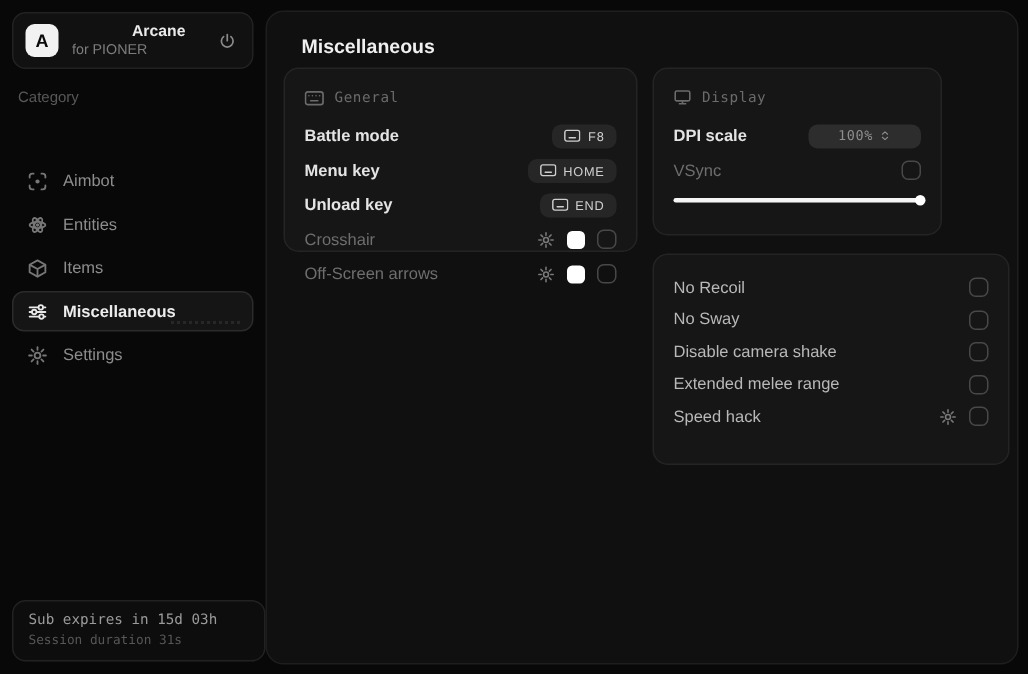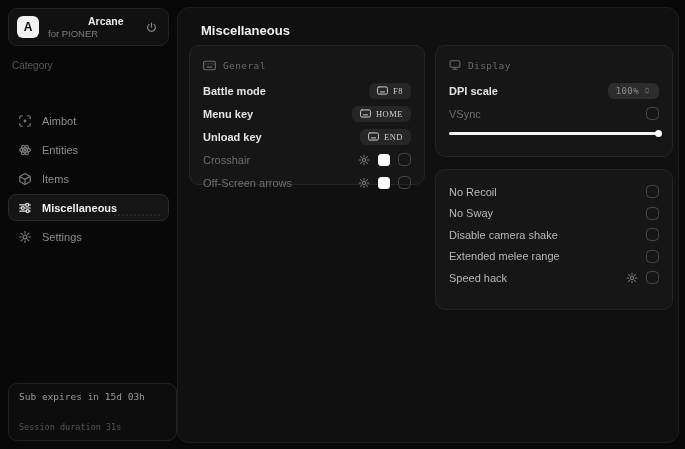--- a/index.html
+++ b/index.html
@@ -23,53 +23,53 @@
     padding:0 9px; border:1px solid transparent; border-radius:8px;
     color:#8d8d8d; font-size:11px; cursor:pointer; }
   .nav-item .nico { color:#777777; display:flex; }
   .nav-item.selected { background:#151515; border-color:#2b2b2b; color:#ededed; font-weight:bold; }
   .nav-item.selected .nico { color:#e8e8e8; }
   .nav-decor { position:absolute; right:8px; bottom:4px; width:46px;
     border-bottom:2px dotted #2c2c2c; opacity:.8; }
   .side-footer { position:absolute; left:8px; right:0; bottom:8px;
     border:1px solid #222222; border-radius:9px; background:#0d0d0d; padding:7px 10px 8px; }
   .side-footer .l1 { font-family:"DejaVu Sans Mono", monospace; font-size:9.5px; color:#9a9a9a; }
-  .side-footer .l2 { font-family:"DejaVu Sans Mono", monospace; font-size:8.5px; color:#565656; margin-top:20px; }
+  .side-footer .l2 { font-family:"DejaVu Sans Mono", monospace; font-size:8.5px; color:#565656; margin-top:3px; }
 
   
   .main-card { position:absolute; left:177px; top:7px; width:502px; height:436px;
     background:#101010; border:1px solid #1e1e1e; border-radius:12px; }
   .page-title { position:absolute; left:23px; top:15px; font-size:13px; font-weight:bold; color:#f0f0f0; }
 
   .panel { position:absolute; background:#161616; border:1px solid #242424; border-radius:10px;
     padding:11px 13px; }
-  .panel-general { left:11px; top:37px; width:236px; height:140px; }
-  .panel-display { left:257px; top:37px; width:238px; height:112px; }
+  .panel-general { left:11px; top:37px; width:236px; height:123px; }
+  .panel-display { left:257px; top:37px; width:193px; height:112px; }
   .panel-exploits { left:257px; top:161px; width:238px; height:141px; }
   .panel-head { display:flex; align-items:center; gap:7px; height:16px; margin-bottom:6px;
     color:#6b6b6b; }
   .panel-title { font-family:"DejaVu Sans Mono", monospace; font-size:9.5px; letter-spacing:.4px; color:#6b6b6b; }
 
   .row { display:flex; align-items:center; justify-content:space-between; height:23px; }
   .row-sm { height:21.5px; }
   .lbl-bright { font-size:11px; font-weight:bold; color:#e4e4e4; }
   .lbl-muted { font-size:11px; color:#6e6e6e; }
   .lbl-mid { font-size:11px; color:#b9b9b9; }
   .rgroup { display:flex; align-items:center; gap:8px; }
 
   .keybadge { display:flex; align-items:center; gap:5px; background:#262626; border-radius:6px;
     padding:3px 8px; color:#cfcfcf; cursor:pointer; }
-  .keybadge .ktext { font-family:Liberation Serif, serif; font-size:8.5px; letter-spacing:.5px; }
+  .keybadge .ktext { font-family:Liberation Sans, sans-serif; font-size:8.5px; letter-spacing:.5px; }
   .gear-btn { color:#7a7a7a; display:flex; cursor:pointer; }
   .swatch { width:12px; height:12px; border-radius:3.5px; background:#ffffff; cursor:pointer; }
   .checkbox { width:13px; height:13px; border:1.5px solid #484848; border-radius:4.5px;
     background:transparent; cursor:pointer; }
 
   .dpi-btn { display:flex; align-items:flex-start; gap:4px; background:#2d2d2d; border:none; border-radius:6px;
-    padding:3px 8px; color:#8e8e8e; cursor:pointer; }
+    padding:3px 20px; color:#8e8e8e; cursor:pointer; }
   .dpi-btn .dtext { font-family:"DejaVu Sans Mono", monospace; font-size:9px; letter-spacing:.4px; }
   .fps-value { font-family:"DejaVu Sans Mono", monospace; font-size:10.5px; color:#8d8d8d; }
   .slider { position:relative; margin-top:5px; height:7px; cursor:pointer; }
   .slider .track { position:absolute; left:0; right:0; top:2px; height:3px; border-radius:2px; background:#2a2a2a; }
   .slider .fill { position:absolute; left:0; top:2px; height:3px; border-radius:2px; background:#f5f5f5; }
   .slider .knob { position:absolute; top:0; width:7px; height:7px; margin-left:-4px; border-radius:50%;
     background:#ffffff; }
   svg { display:block; stroke:currentColor; fill:none; stroke-width:1.4; stroke-linecap:round; stroke-linejoin:round; }
 </style>
 </head>

